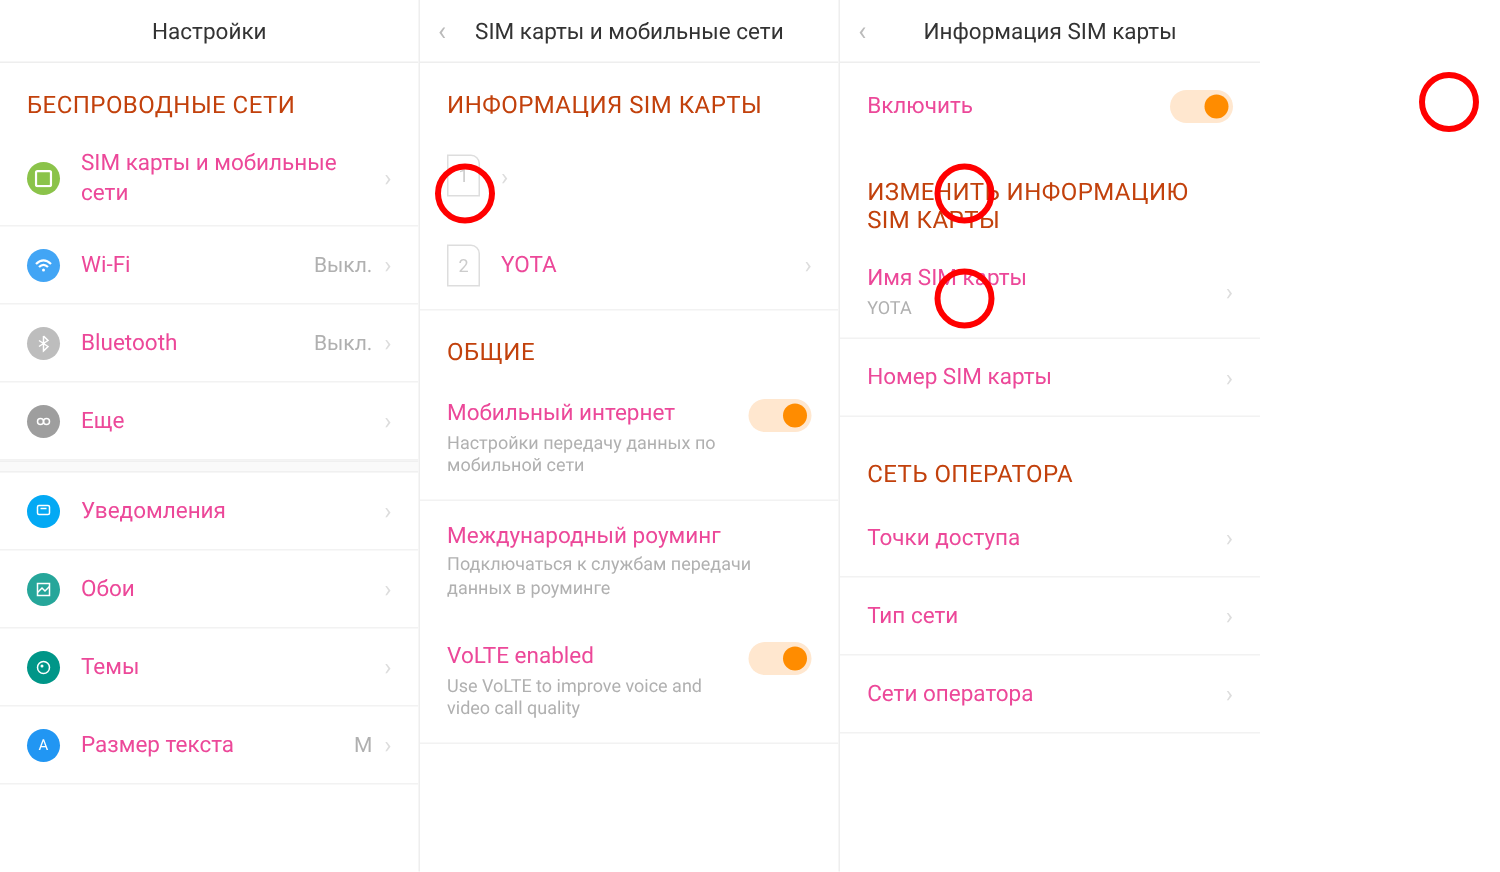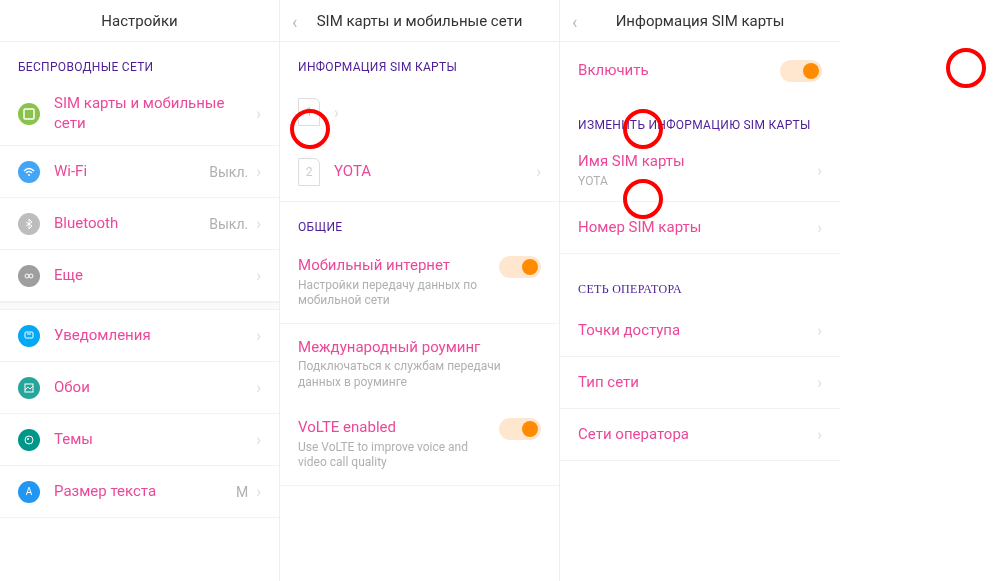--- a/index.html
+++ b/index.html
@@ -37,22 +37,22 @@
     .back {
       position: absolute;
       left: 12px;
       top: 50%;
       transform: translateY(-50%);
       color: #bbb;
       font-size: 18px;
     }
     .section-header {
       padding: 18px 18px 8px 18px;
-      font-size: 12px;
-      color: #4c1d95;
+      font-size: 16px;
+      color: #c2410c;
       letter-spacing: 0.3px;
     }
     .row {
       display: flex;
       align-items: center;
       padding: 12px 18px;
       min-height: 52px;
       border-bottom: 1px solid #f2f2f2;
       position: relative;
     }
@@ -346,21 +346,21 @@
       <span class="chevron">›</span>
     </div>
 
     <div class="row">
       <div class="textcol">
           <div class="label">Номер SIM карты</div>
         </div>
       <span class="chevron">›</span>
     </div>
 
-    <div class="section-header" style="padding-top:28px;font-family:Liberation Serif, serif;">СЕТЬ ОПЕРАТОРА</div>
+    <div class="section-header" style="padding-top:28px;">СЕТЬ ОПЕРАТОРА</div>
 
     <div class="row">
       <div class="textcol">
           <div class="label">Точки доступа</div>
         </div>
       <span class="chevron">›</span>
     </div>
 
     <div class="row">
       <div class="textcol">

